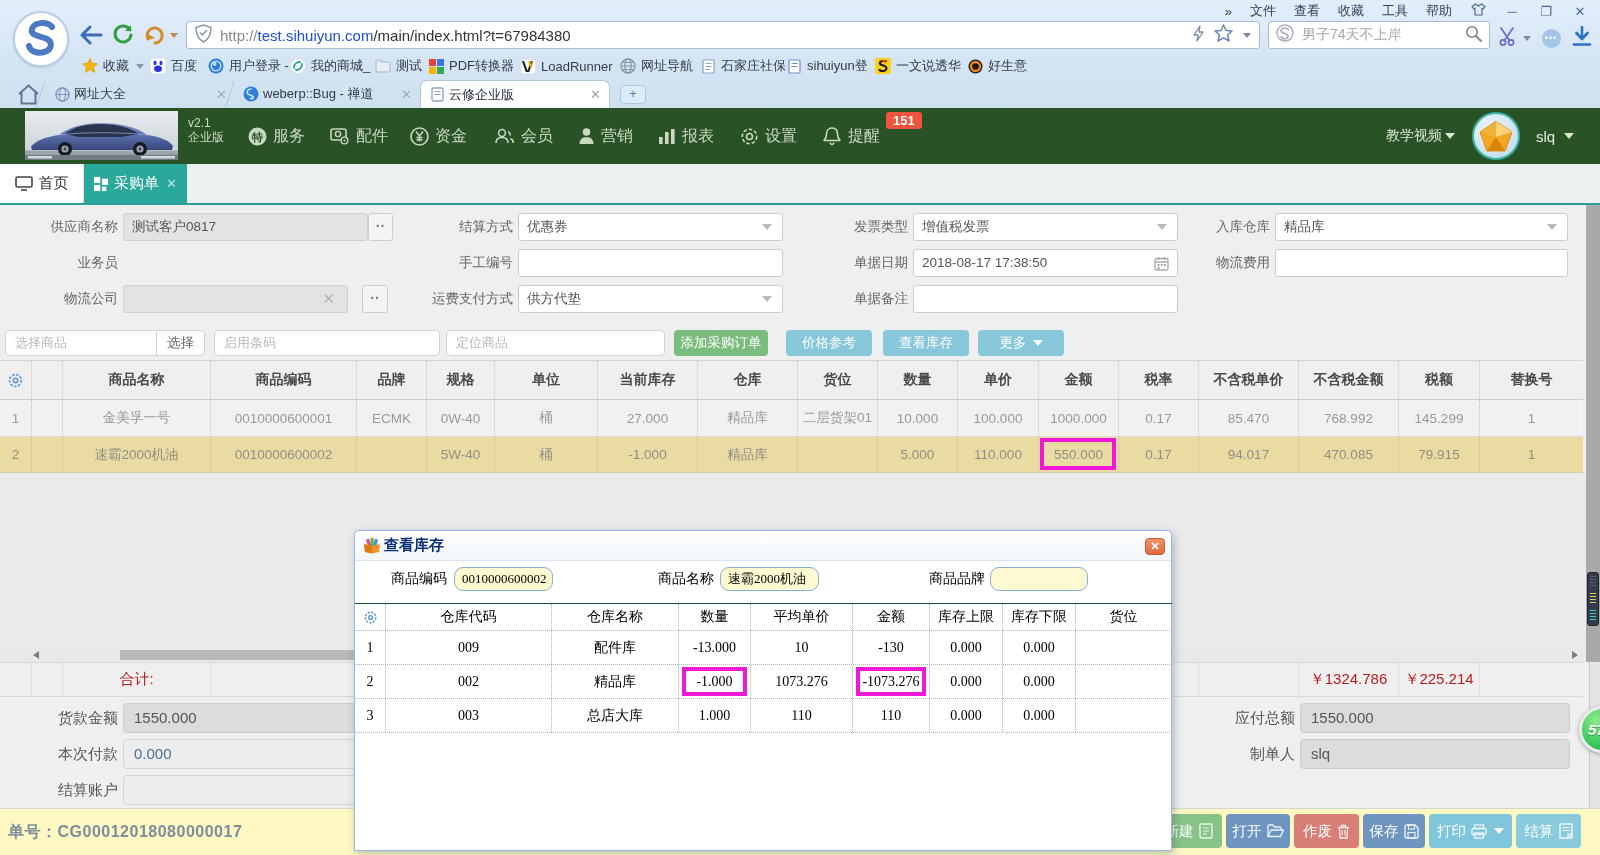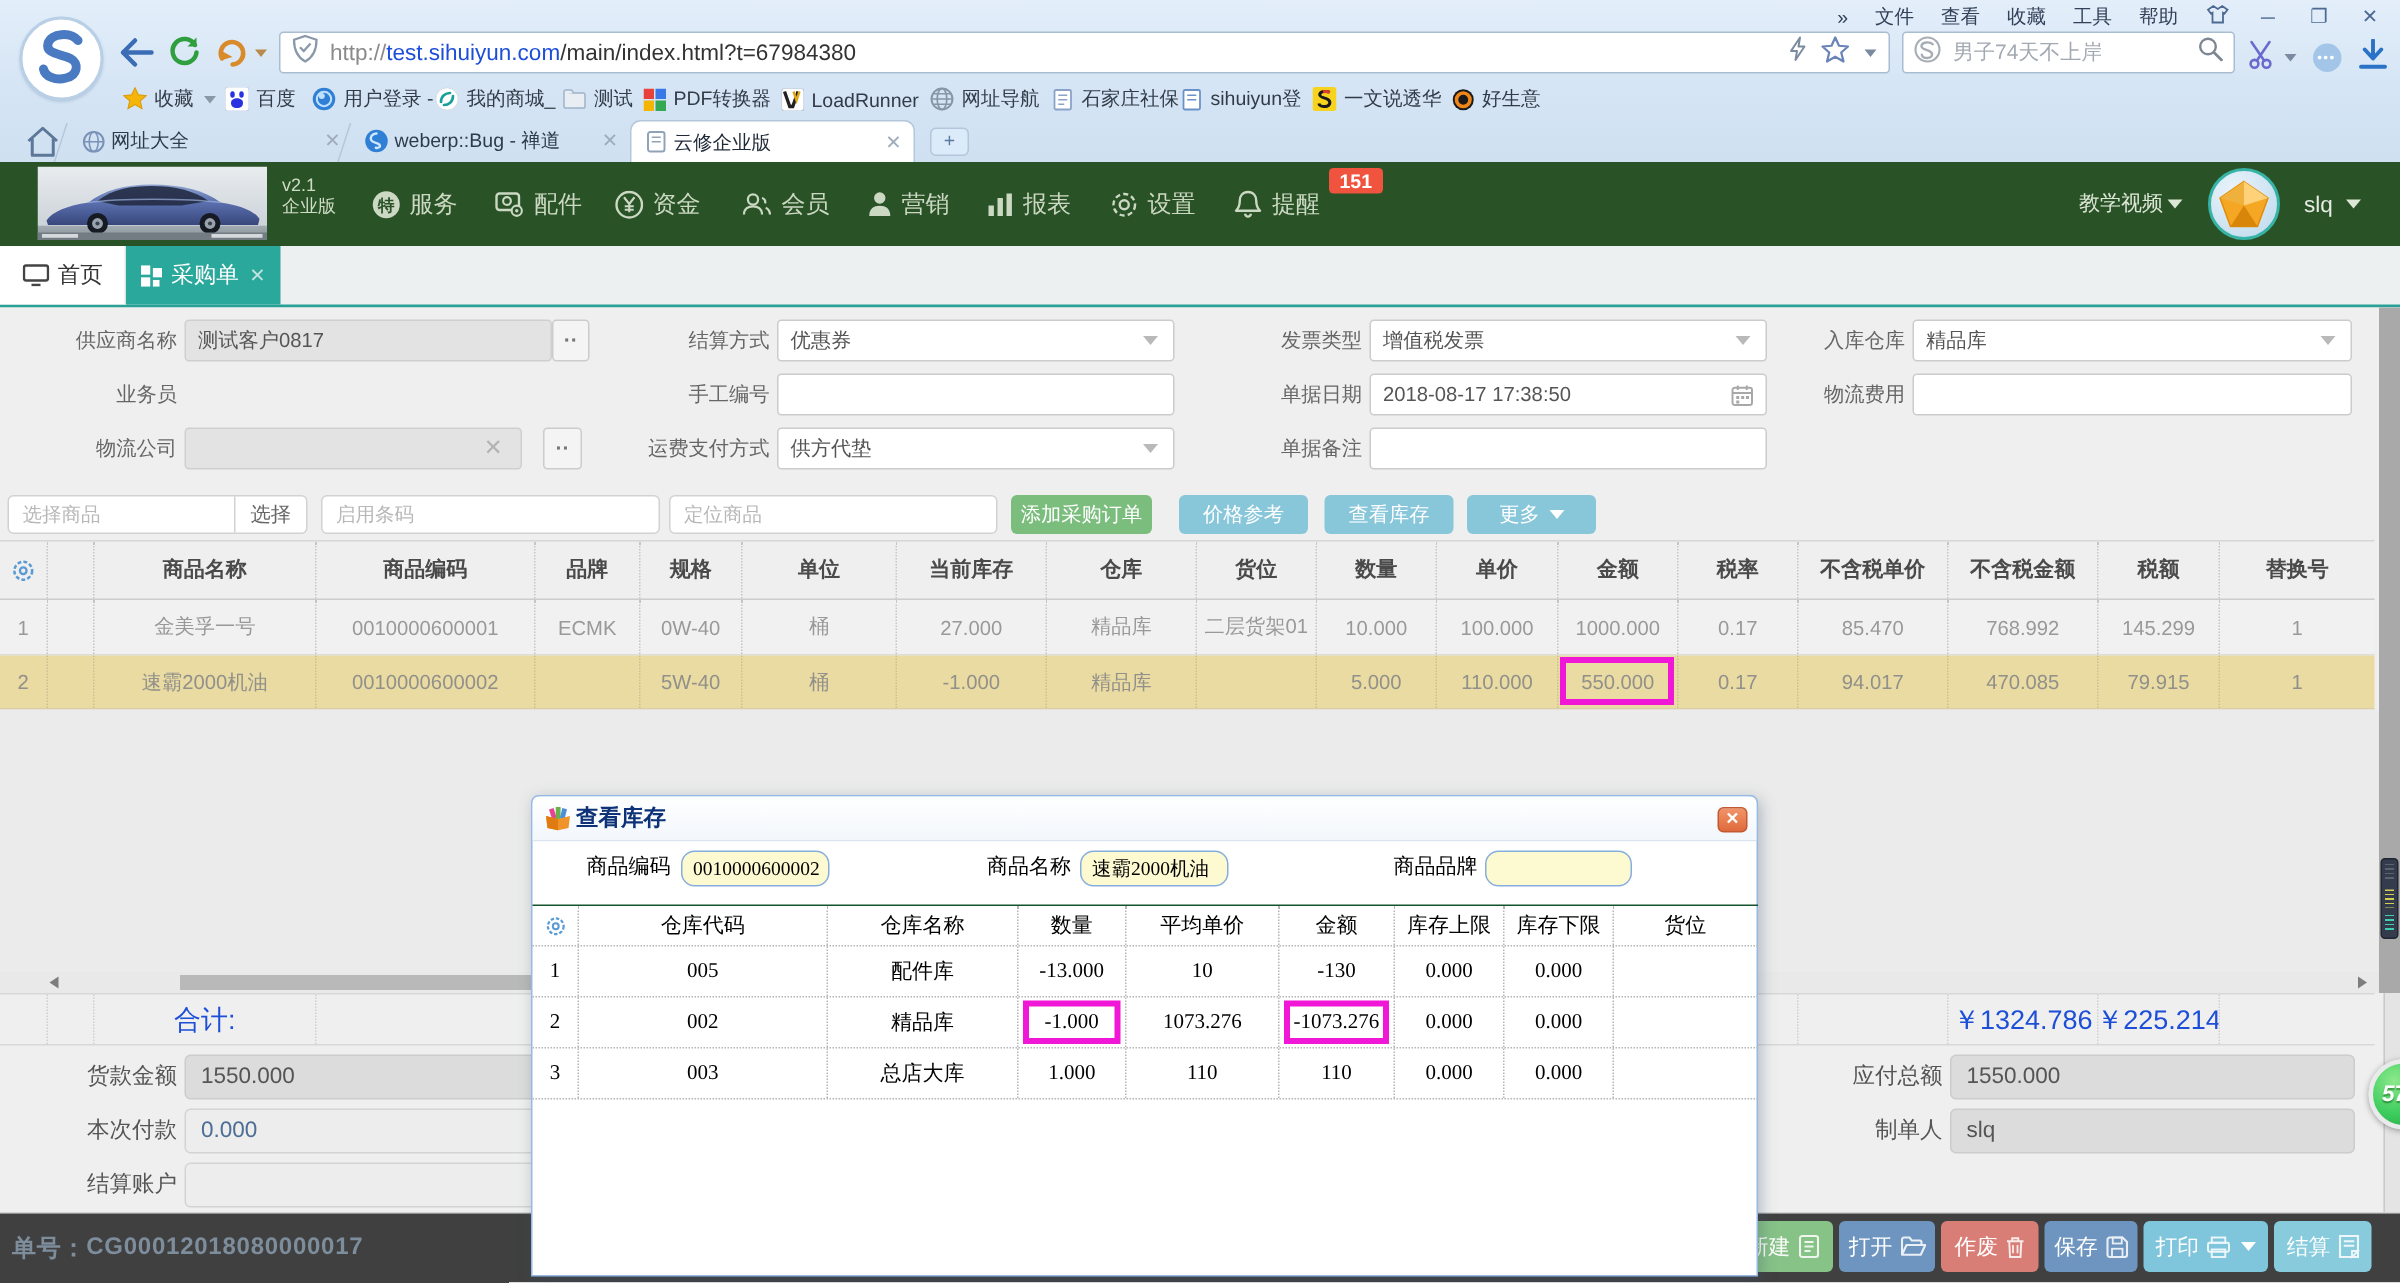--- a/index.html
+++ b/index.html
@@ -111,32 +111,32 @@
   
   #hscroll { position:absolute; left:0; top:443px; width:1586px; height:14px; background:#e9e9e9; }
   #hthumb { position:absolute; left:120px; top:2px; width:930px; height:10px; background:#b9b9b9; }
   .harrow { position:absolute; top:3px; width:0; height:0; border-top:4.5px solid transparent; border-bottom:4.5px solid transparent; }
   #harrow-l { left:33px; border-right:6px solid #7d7d7d; }
   #harrow-r { left:1572px; border-left:6px solid #7d7d7d; }
 
   
   #totrow { position:absolute; left:0; top:457px; height:35px; background:#efefef;
             border-top:1px solid #d8d8d8; border-bottom:1px solid #d8d8d8; }
-  #totrow .tcell { font-size:18px; color:#1d4ed8; border-left-color:#cfcfcf; height:33px; }
+  #totrow .tcell { font-size:15px; color:#b91c1c; border-left-color:#cfcfcf; height:33px; }
 
   
   .binput { position:absolute; height:30px; line-height:28px; font-size:15px; border-radius:4px; padding:0 10px;
             white-space:nowrap; overflow:hidden; }
   .binput.gray { background:#dcdcdc; border:1px solid #cccccc; color:#555; }
   .binput.lite { background:#ededed; border:1px solid #d4d4d4; color:#4d6f96; }
   .blabel { position:absolute; height:30px; line-height:30px; font-size:15px; color:#555; text-align:right; }
 
   
   #footsep { position:absolute; left:0; top:603px; width:1600px; height:1px; background:#d4d4d4; }
-  #footer { position:absolute; left:0; top:604px; width:1600px; height:46px; background:#404040; }
+  #footer { position:absolute; left:0; top:604px; width:1600px; height:46px; background:#fef9c3; }
   #docno { position:absolute; left:8px; top:0; height:46px; display:flex; align-items:center;
            font-size:16px; font-weight:bold; color:#7d8d9c; letter-spacing:.5px; }
   #fbtns { position:absolute; right:19px; top:5px; height:34px; display:flex; gap:4px; }
   .fbtn { height:34px; border-radius:4px; color:#fff; font-size:14.5px; display:flex; align-items:center;
           justify-content:center; gap:5px; padding:0 5px; white-space:nowrap; flex:none; }
   .fbtn svg { display:block; opacity:.85; }
   .fb-green{ background:#87c287; } .fb-blue{ background:#6e95bf; } .fb-red{ background:#d97e76; }
   .fb-cyan{ background:#7fc5dc; } .fb-teal{ background:#88cbdd; }
   .fbtn .caret-down { border-top-color:#fff; margin-left:2px; }
 
@@ -865,21 +865,21 @@
         <div class="mcell m2">仓库名称</div>
         <div class="mcell m3">数量</div>
         <div class="mcell m4">平均单价</div>
         <div class="mcell m5">金额</div>
         <div class="mcell m6">库存上限</div>
         <div class="mcell m7">库存下限</div>
         <div class="mcell m8">货位</div>
       </div>
       <div class="mrow mdr">
         <div class="mcell m0">1</div>
-        <div class="mcell m1">005</div>
+        <div class="mcell m1">009</div>
         <div class="mcell m2">配件库</div>
         <div class="mcell m3">-13.000</div>
         <div class="mcell m4">10</div>
         <div class="mcell m5">-130</div>
         <div class="mcell m6">0.000</div>
         <div class="mcell m7">0.000</div>
         <div class="mcell m8"></div>
       </div>
       <div class="mrow mdr">
         <div class="mcell m0">2</div>

